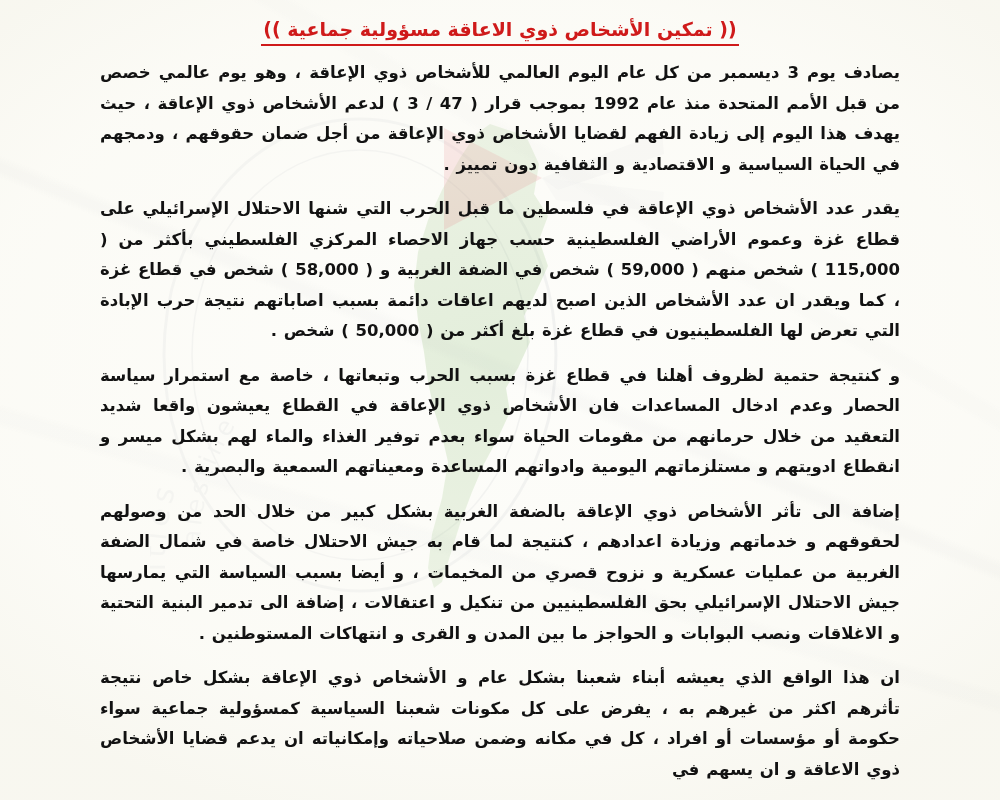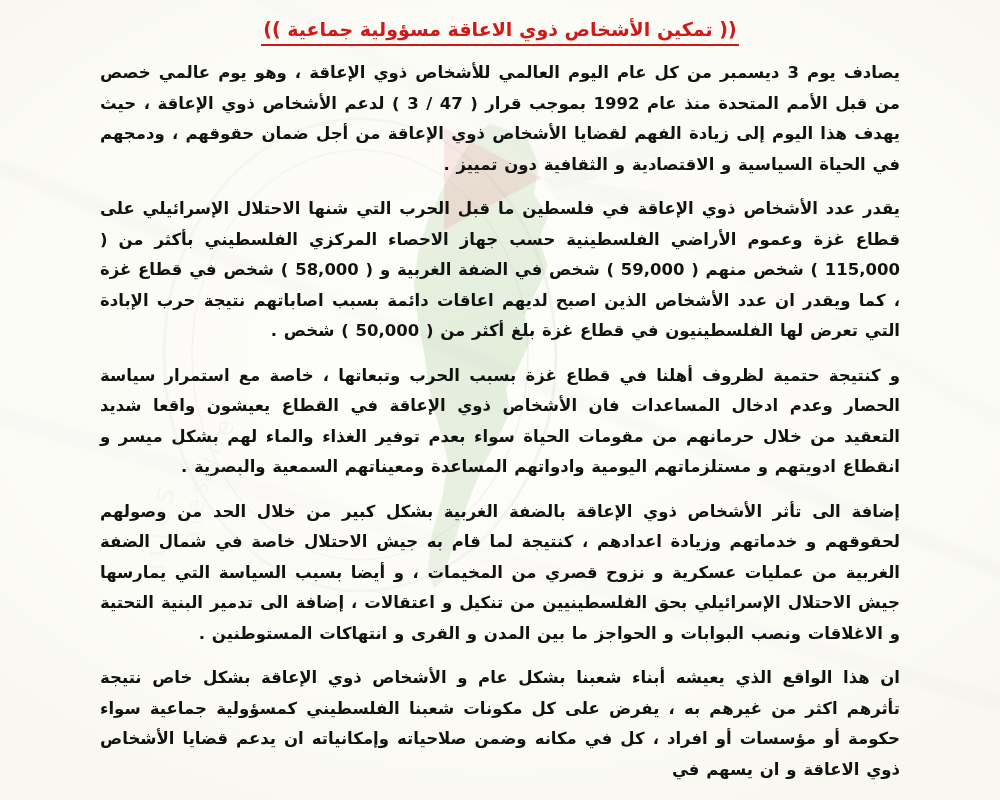--- a/index.html
+++ b/index.html
@@ -191,17 +191,17 @@
 
     <h1 class="doc-title">
       <span class="tl-inner">(( تمكين الأشخاص ذوي الاعاقة مسؤولية جماعية ))</span>
     </h1>
 
     <div class="body-block">
       <p class="para">يصادف يوم 3 ديسمبر من كل عام اليوم العالمي للأشخاص ذوي الإعاقة ، وهو يوم عالمي خصص من قبل الأمم المتحدة منذ عام 1992 بموجب قرار ( 47 / 3 ) لدعم الأشخاص ذوي الإعاقة ، حيث يهدف هذا اليوم إلى زيادة الفهم لقضايا الأشخاص ذوي الإعاقة من أجل ضمان حقوقهم ، ودمجهم في الحياة السياسية و الاقتصادية و الثقافية دون تمييز  .</p>
       <p class="para">يقدر عدد الأشخاص ذوي الإعاقة في فلسطين ما قبل الحرب التي شنها الاحتلال الإسرائيلي على قطاع غزة وعموم الأراضي الفلسطينية حسب جهاز الاحصاء المركزي الفلسطيني بأكثر من ( 115,000 ) شخص منهم ( 59,000 ) شخص في الضفة الغربية و ( 58,000 ) شخص في قطاع غزة ، كما ويقدر ان عدد الأشخاص الذين اصبح لديهم اعاقات دائمة بسبب اصاباتهم نتيجة حرب الإبادة التي تعرض لها الفلسطينيون في قطاع غزة بلغ أكثر من ( 50,000 ) شخص .</p>
       <p class="para">و كنتيجة حتمية لظروف أهلنا في قطاع غزة بسبب الحرب وتبعاتها ، خاصة مع استمرار سياسة الحصار وعدم ادخال المساعدات فان الأشخاص ذوي الإعاقة في القطاع يعيشون واقعا شديد التعقيد من خلال حرمانهم من مقومات الحياة سواء بعدم توفير الغذاء والماء لهم بشكل ميسر و انقطاع ادويتهم و مستلزماتهم اليومية وادواتهم المساعدة ومعيناتهم السمعية والبصرية .</p>
       <p class="para">إضافة الى تأثر الأشخاص ذوي الإعاقة بالضفة الغربية بشكل كبير من خلال الحد من وصولهم لحقوقهم و خدماتهم وزيادة اعدادهم ، كنتيجة لما قام به جيش الاحتلال خاصة في شمال الضفة الغربية من عمليات عسكرية و نزوح قصري من المخيمات ، و أيضا بسبب السياسة التي يمارسها جيش الاحتلال الإسرائيلي بحق الفلسطينيين من تنكيل و اعتقالات ، إضافة الى تدمير البنية التحتية و الاغلاقات ونصب البوابات و الحواجز ما بين المدن و القرى و انتهاكات المستوطنين .</p>
-      <p class="para p-last">ان هذا الواقع الذي يعيشه أبناء شعبنا بشكل عام و الأشخاص ذوي الإعاقة بشكل خاص نتيجة تأثرهم اكثر من غيرهم به ، يفرض على كل مكونات شعبنا الفلسطيني كمسؤولية جماعية سواء حكومة أو مؤسسات أو افراد ، كل في مكانه وضمن صلاحياته وإمكانياته ان يدعم قضايا الأشخاص ذوي الاعاقة و ان يسهم في</p>
+      <p class="para p-last">ان هذا الواقع الذي يعيشه أبناء شعبنا بشكل عام و الأشخاص ذوي الإعاقة بشكل خاص نتيجة تأثرهم اكثر من غيرهم به ، يفرض على كل مكونات شعبنا السياسية كمسؤولية جماعية سواء حكومة أو مؤسسات أو افراد ، كل في مكانه وضمن صلاحياته وإمكانياته ان يدعم قضايا الأشخاص ذوي الاعاقة و ان يسهم في</p>
     </div>
 
   </div>
 </div>
 
 </body></html>

